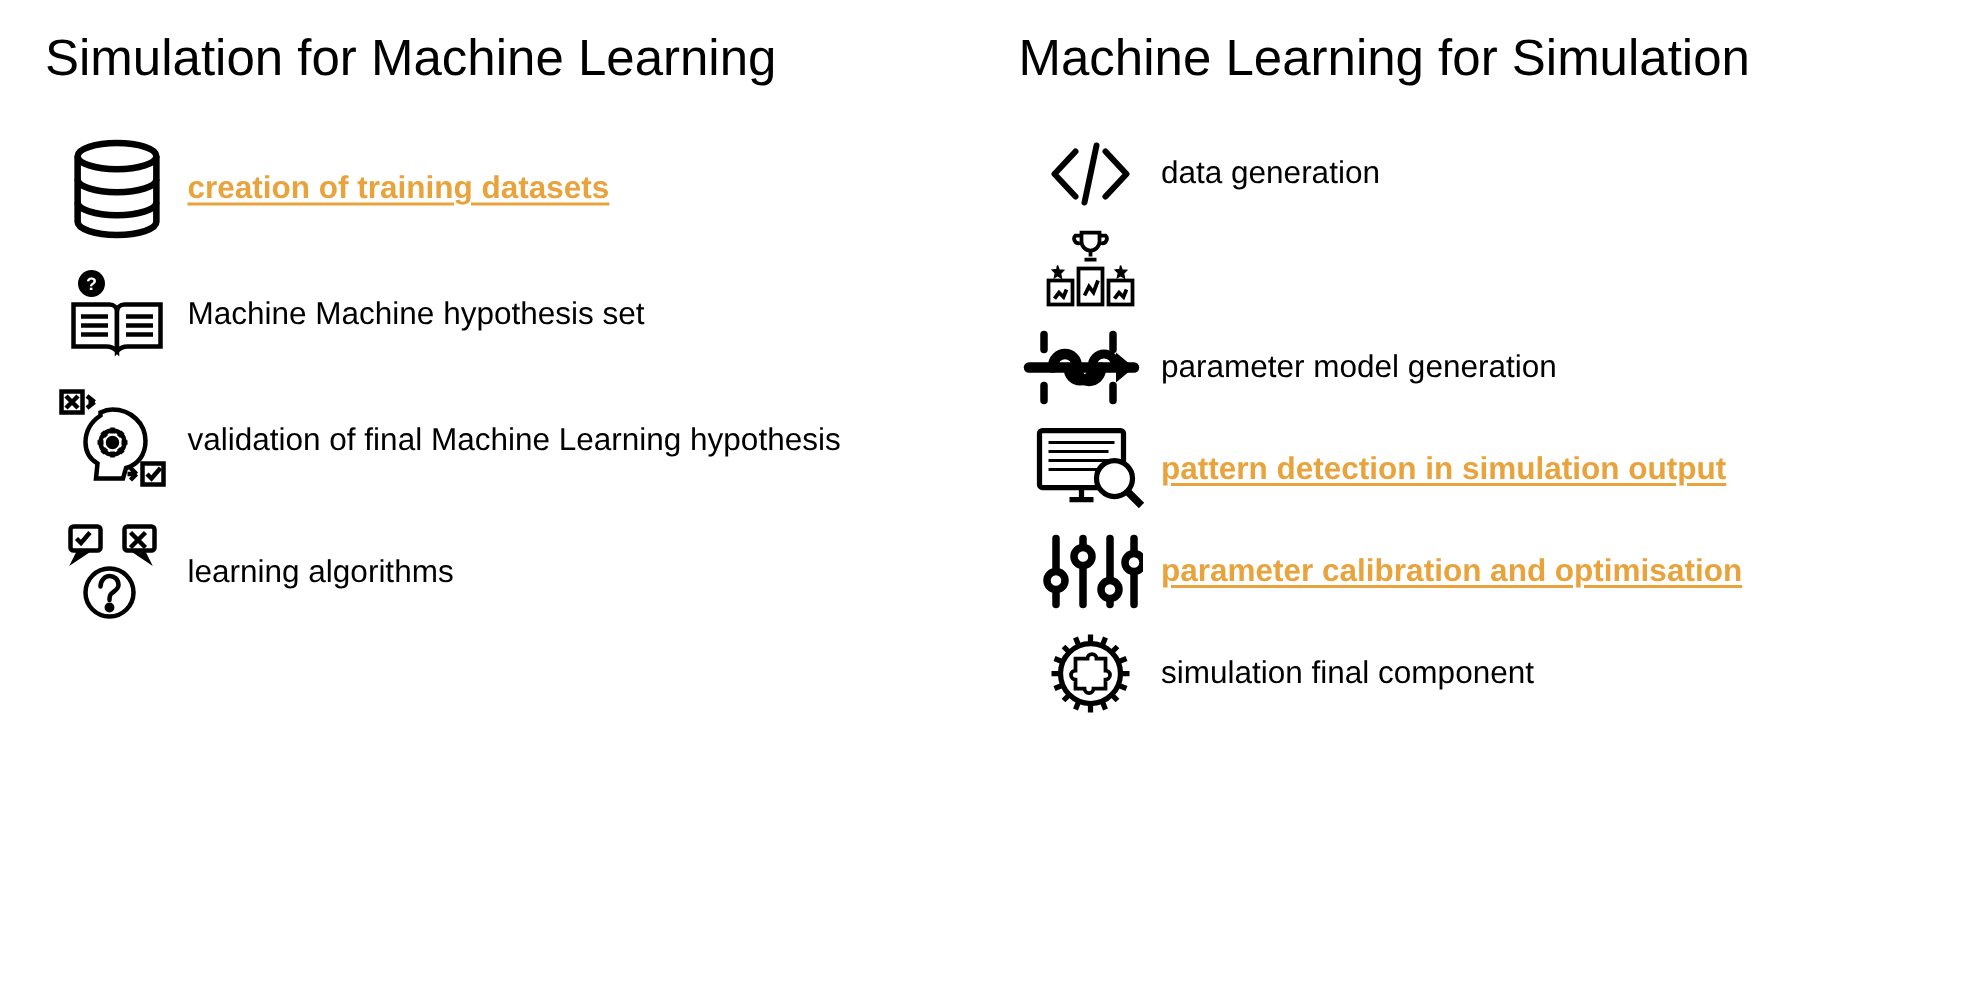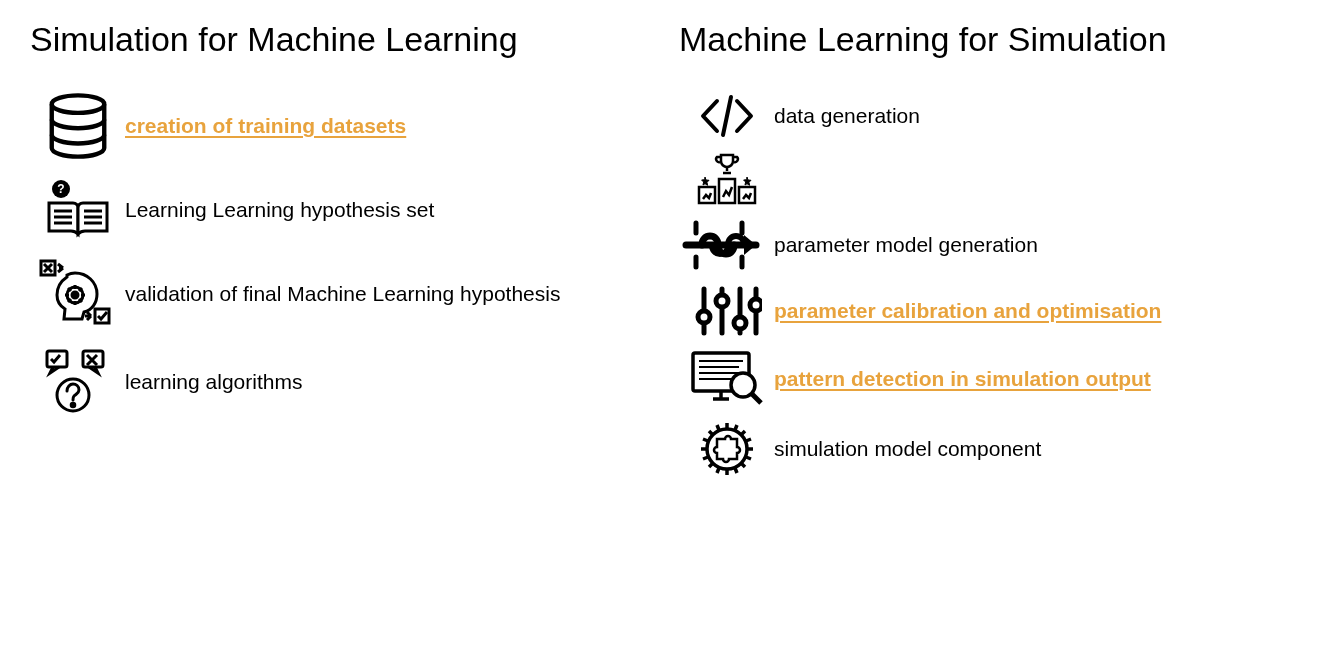--- a/index.html
+++ b/index.html
@@ -43,21 +43,21 @@
             <path d="M62 2 h-24 c-3 0-5 2-5 5 v26 c2-2 4-3 7-3h22z" fill="#fff"></path>
             <line x1="9" y1="10" x2="27" y2="10"></line>
               <line x1="9" y1="16" x2="27" y2="16"></line>
               <line x1="9" y1="22" x2="27" y2="22"></line>
             <line x1="39" y1="10" x2="57" y2="10"></line>
               <line x1="39" y1="16" x2="57" y2="16"></line>
               <line x1="39" y1="22" x2="57" y2="22"></line>
           </g>
         </svg>
       </div>
-      <div class="label">Learning Learning hypothesis set</div>
+      <div class="label">Machine Machine hypothesis set</div>
     </div>
 
     <div class="row">
       <div class="iconcell">
         <svg width="78" height="70" viewBox="0 0 78 70">
           <g stroke="#000" stroke-width="3" fill="none">
             <rect x="2" y="2" width="14" height="14"></rect>
               <path d="M5 5l8 8M13 5l-8 8"></path>
             <path d="M24 9h-4" marker-end=""></path>
               <path d="M24 9l-5-4M24 9l-5 4"></path>
@@ -134,62 +134,62 @@
           <path d="M30 28c0 12 16 12 16 0s16-12 16 0" stroke-width="6"></path>
           <path d="M14 6v10M14 40v10M60 6v10M60 40v10" stroke-width="5"></path>
         </svg>
       </div>
       <div class="label">parameter model generation</div>
     </div>
 
 
     <div class="row">
       <div class="iconcell">
-        <svg width="70" height="56" viewBox="0 0 70 56" stroke="#000" stroke-width="5" fill="none" stroke-linecap="round">
-          <line x1="12" y1="6" x2="12" y2="50"></line>
-            <circle cx="12" cy="34" r="6" fill="#fff"></circle>
-          <line x1="30" y1="6" x2="30" y2="50"></line>
-            <circle cx="30" cy="18" r="6" fill="#fff"></circle>
-          <line x1="48" y1="6" x2="48" y2="50"></line>
-            <circle cx="48" cy="40" r="6" fill="#fff"></circle>
-          <line x1="64" y1="6" x2="64" y2="50"></line>
-            <circle cx="64" cy="22" r="6" fill="#fff"></circle>
-        </svg>
-      </div>
-      <div class="label hl">parameter calibration and optimisation</div>
-    </div>
-
-    <div class="row">
-      <div class="iconcell">
         <svg width="76" height="60" viewBox="0 0 76 60" stroke="#000" stroke-width="3.5" fill="none">
           <rect x="4" y="4" width="56" height="38" rx="2"></rect>
           <line x1="24" y1="50" x2="40" y2="50"></line>
             <line x1="32" y1="42" x2="32" y2="50"></line>
           <g stroke-width="2">
               <line x1="10" y1="12" x2="54" y2="12"></line>
               <line x1="10" y1="18" x2="50" y2="18"></line>
               <line x1="10" y1="24" x2="54" y2="24"></line>
               <line x1="10" y1="30" x2="46" y2="30"></line>
             </g>
           <circle cx="54" cy="36" r="12" fill="#fff"></circle>
             <line x1="63" y1="45" x2="72" y2="54" stroke-width="5"></line>
         </svg>
       </div>
       <div class="label hl">pattern detection in simulation output</div>
     </div>
 
     <div class="row">
       <div class="iconcell">
+        <svg width="70" height="56" viewBox="0 0 70 56" stroke="#000" stroke-width="5" fill="none" stroke-linecap="round">
+          <line x1="12" y1="6" x2="12" y2="50"></line>
+            <circle cx="12" cy="34" r="6" fill="#fff"></circle>
+          <line x1="30" y1="6" x2="30" y2="50"></line>
+            <circle cx="30" cy="18" r="6" fill="#fff"></circle>
+          <line x1="48" y1="6" x2="48" y2="50"></line>
+            <circle cx="48" cy="40" r="6" fill="#fff"></circle>
+          <line x1="64" y1="6" x2="64" y2="50"></line>
+            <circle cx="64" cy="22" r="6" fill="#fff"></circle>
+        </svg>
+      </div>
+      <div class="label hl">parameter calibration and optimisation</div>
+    </div>
+
+    <div class="row">
+      <div class="iconcell">
         <svg width="60" height="60" viewBox="0 0 60 60" stroke="#000" stroke-width="3.5" fill="none">
           <g transform="translate(30,30)">
             <circle r="20"></circle>
             <path d="M0-20v-6M0 20v6M-20 0h-6M20 0h6M-14-14l-4-4M14 14l4 4M-14 14l-4 4M14-14l4-4M-8-19l-2-5M8 19l2 5M-19-8l-5-2M19 8l5 2M-19 8l-5 2M19-8l5-2M-8 19l-2 5M8-19l2-5"></path>
           </g>
           <g transform="translate(20,20)" stroke-width="2.5">
             <path d="M0 0h8a3 3 0 016 0h6v8a3 3 0 010 6v6h-8a3 3 0 01-6 0H0v-6a3 3 0 010-6z"></path>
           </g>
         </svg>
       </div>
-      <div class="label">simulation model component</div>
+      <div class="label">simulation final component</div>
     </div>
 
   </div>
 </div>
 
 </body></html>

